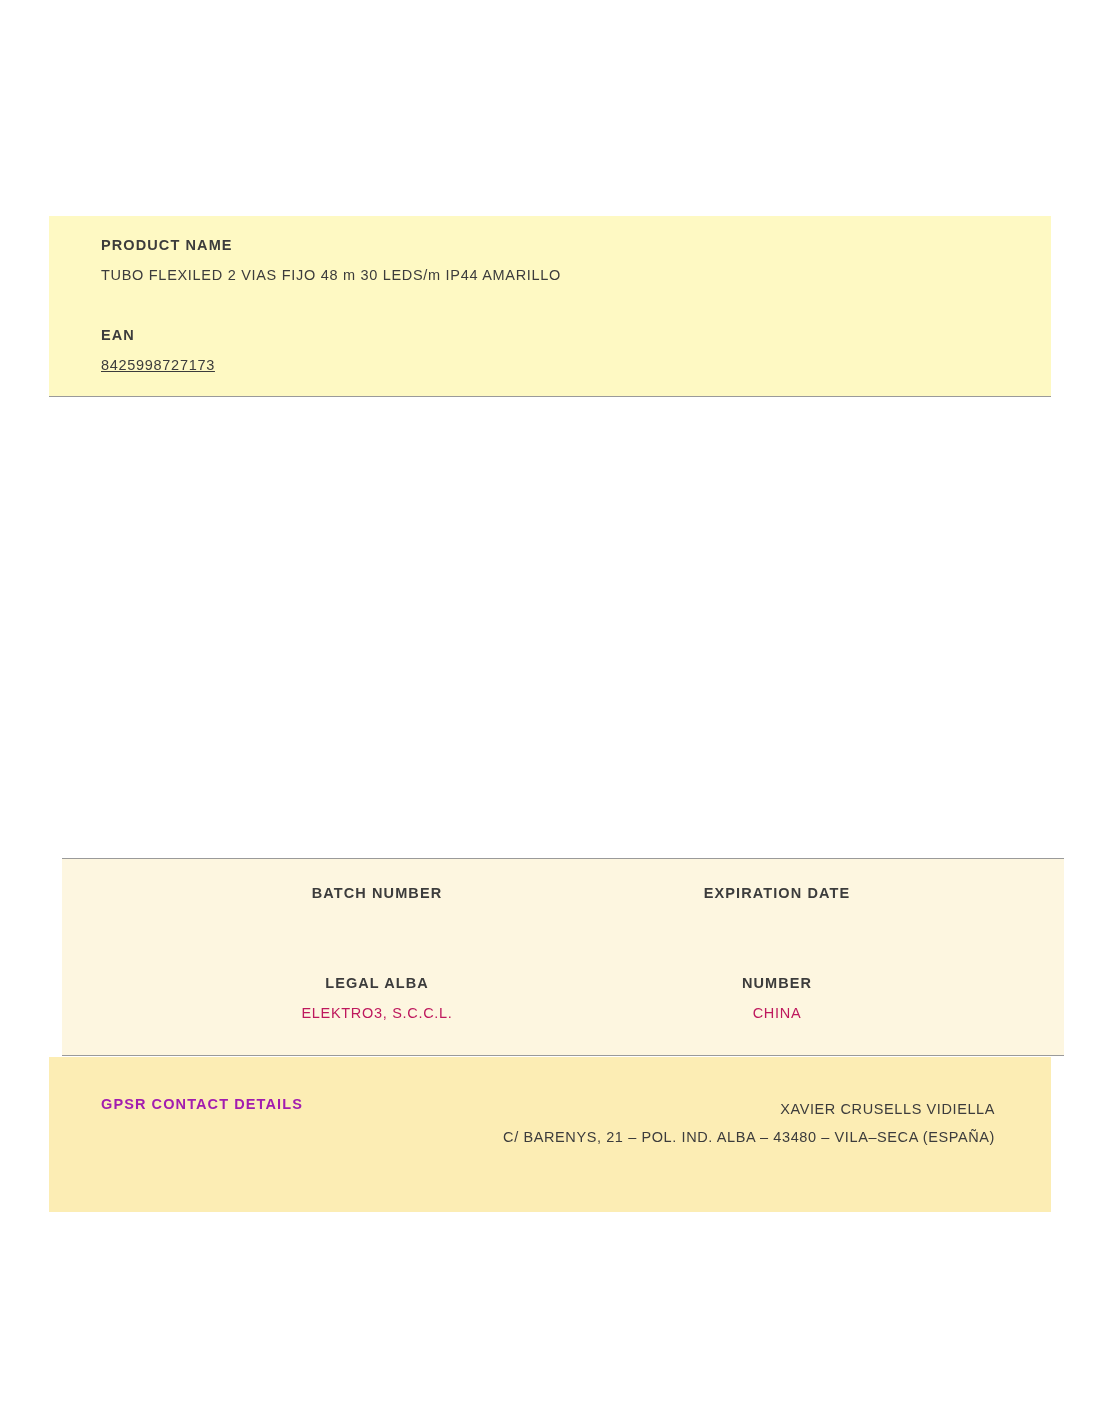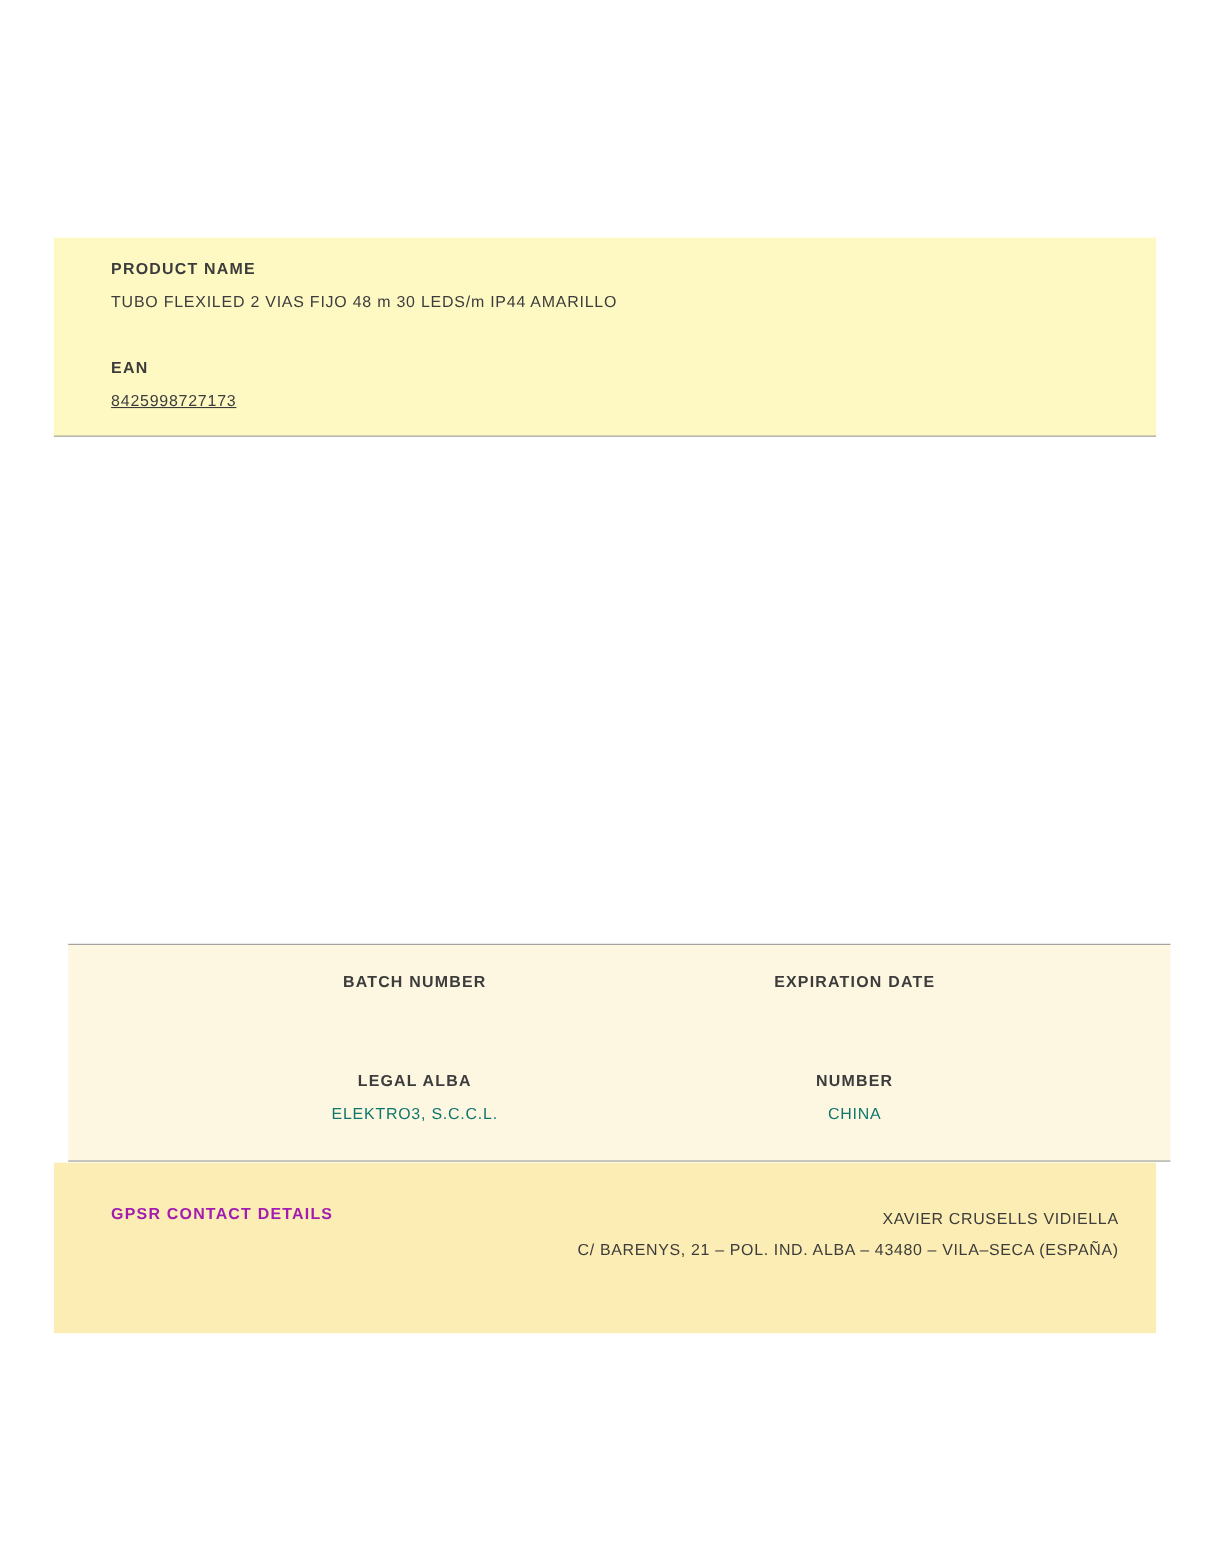--- a/index.html
+++ b/index.html
@@ -97,21 +97,21 @@
 
   .mid-label {
     font-size: 14.5px;
     font-weight: bold;
     letter-spacing: 1.1px;
     color: #3c3c3c;
   }
   .mid-value {
     font-size: 14.5px;
     letter-spacing: 0.7px;
-    color: #0f766e;
+    color: #be185d;
   }
 
   
   .gpsr-block {
     position: absolute;
     left: 49px;
     top: 1057px;
     width: 1002px;
     height: 155px;
     background: #fcedb4;
@@ -121,21 +121,21 @@
     position: absolute;
     left: 52px;
     top: 39px;
     font-size: 14.5px;
     font-weight: bold;
     letter-spacing: 1.1px;
     color: #a21caf;
   }
   .gpsr-lines {
     position: absolute;
-    right: 34px;
+    right: 56px;
     top: 38px;
     text-align: right;
   }
   .gpsr-line {
     font-size: 14.5px;
     letter-spacing: 0.6px;
     color: #3c3c3c;
     line-height: 28px;
     white-space: nowrap;
   }

